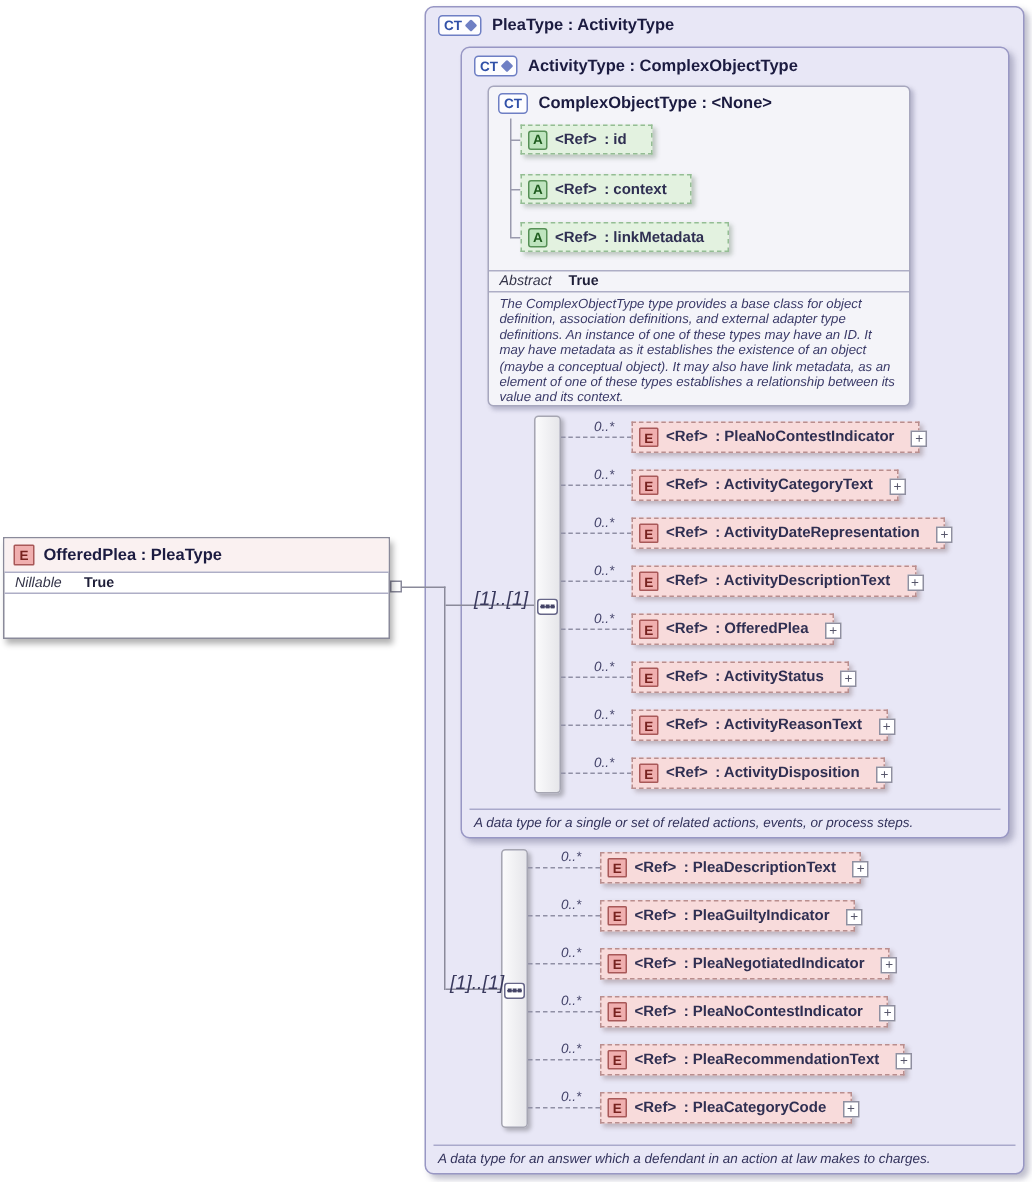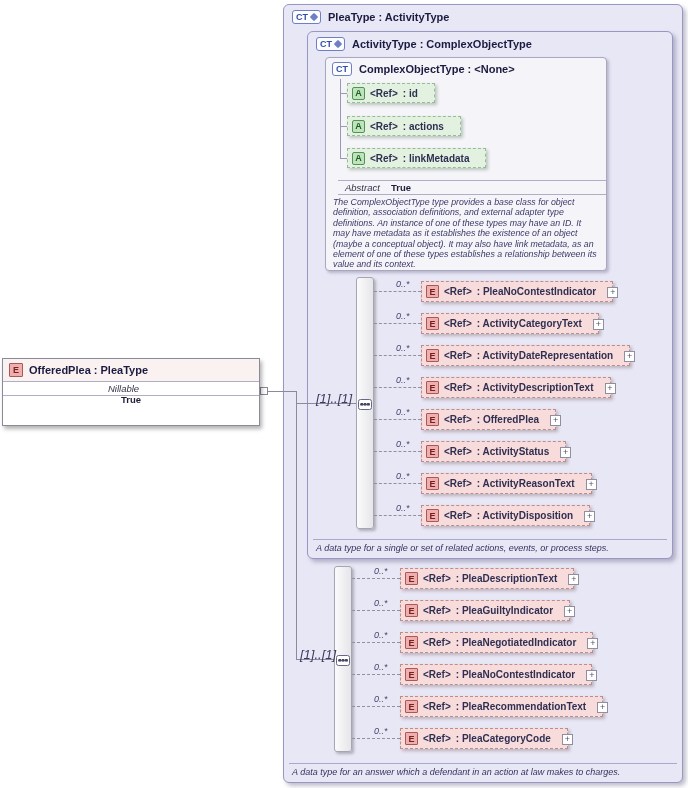--- a/index.html
+++ b/index.html
@@ -25,21 +25,21 @@
   #cot-box { position:absolute; left:325px; top:57px; width:282px; height:214px; background:#F4F4F9;
              border:1px solid #A7A7BE; border-radius:4px; box-shadow:2px 2px 3px rgba(70,70,110,0.3); }
   #cot-box .panel-header { top:4px; left:6px; }
   .vtree, .stub { position:absolute; background:#9A9AAE; }
   .attr-box { position:absolute; display:flex; align-items:center; gap:5px; height:20px; padding:0 16px 0 4px;
               background:#E3F2E0; border:1px dashed #94BD94; box-shadow:2px 2px 3px rgba(60,90,60,0.3); white-space:nowrap; }
   .badge-a { display:inline-flex; align-items:center; justify-content:center; width:13px; height:13px;
              background:#BEE4BE; border:1px solid #569056; border-radius:2px; color:#1F5C1F; font-weight:bold; font-size:9px; }
   .attr-text { font-weight:bold; font-size:10px; color:#2F2F52; }
 
-  .facet-row { position:absolute; left:12px; right:0; display:flex; align-items:center; padding:1px 7px;
+  .facet-row { position:absolute; left:0; right:0; display:flex; align-items:center; padding:1px 7px;
                border-top:1px solid #AEAEC6; border-bottom:1px solid #AEAEC6; }
   .facet-label { font-style:italic; font-size:9.5px; color:#333348; width:46px; }
   .facet-value { font-weight:bold; font-size:9.5px; color:#1E1E38; }
   #cot-facet { top:122px; height:15px; }
   .desc-text { position:absolute; font-style:italic; font-size:8.8px; line-height:10.4px; color:#3A3A68; }
   #cot-desc { top:139px; left:7px; right:6px; }
 
   
   .seq-bar { position:absolute; width:18px; background:linear-gradient(to right,#FBFBFC,#E6E6EA);
              border:1px solid #A6A6B2; border-radius:3px; box-shadow:2px 2px 3px rgba(0,0,0,0.25); }
@@ -69,21 +69,21 @@
              background:#F0AFAF; border:1px solid #A85858; border-radius:1px; color:#77221F; font-weight:bold; font-size:9px; }
   .el-text { font-weight:bold; font-size:10px; color:#2F2F52; }
   .plus-btn { position:absolute; right:-6px; top:5px; width:11px; height:11px; background:#fff;
               border:1px solid #8F8FA0; color:#55556A; font-size:9px; line-height:9px; text-align:center; cursor:pointer; }
 
   
   #offered-box { position:absolute; left:2px; top:358px; width:258px; height:68px; background:#FFFFFF;
                  border:1px solid #8A8A9A; box-shadow:2px 3px 4px rgba(0,0,0,0.3); }
   #offered-header { display:flex; align-items:center; gap:6px; height:22px; padding:0 6px; background:#FAF1F1; }
   #offered-facet { position:relative; height:15px; display:flex; align-items:center; padding:1px 7px;
-                   border-top:1px solid #AEAEC6; border-bottom:1px solid #AEAEC6;flex-direction:column; }
+                   border-top:1px solid #AEAEC6; border-bottom:1px solid #AEAEC6; }
   #offered-desc { padding:3px 6px; font-style:italic; font-size:9px; line-height:10.6px; color:#3A3A68; }
 </style>
 </head>
 <body>
 
 <div id="canvas">
 
   <div class="panel" id="pleatype-box">
     <div class="panel-header">
       <span class="ct-badge">
@@ -119,21 +119,21 @@
     <div class="stub" style="left:14px; top:100px; width:7px; height:1px;"></div>
 
     <div class="attr-box" style="left:21px; top:25px;">
       <span class="badge-a">A</span>
       <span class="attr-text">&lt;Ref&gt;</span>
       <span class="attr-text">: id</span>
     </div>
     <div class="attr-box" style="left:21px; top:58px;">
       <span class="badge-a">A</span>
       <span class="attr-text">&lt;Ref&gt;</span>
-      <span class="attr-text">: actions</span>
+      <span class="attr-text">: context</span>
     </div>
     <div class="attr-box" style="left:21px; top:90px;">
       <span class="badge-a">A</span>
       <span class="attr-text">&lt;Ref&gt;</span>
       <span class="attr-text">: linkMetadata</span>
     </div>
 
     <div class="facet-row" id="cot-facet">
       <span class="facet-label">Abstract</span>
       <span class="facet-value">True</span>

